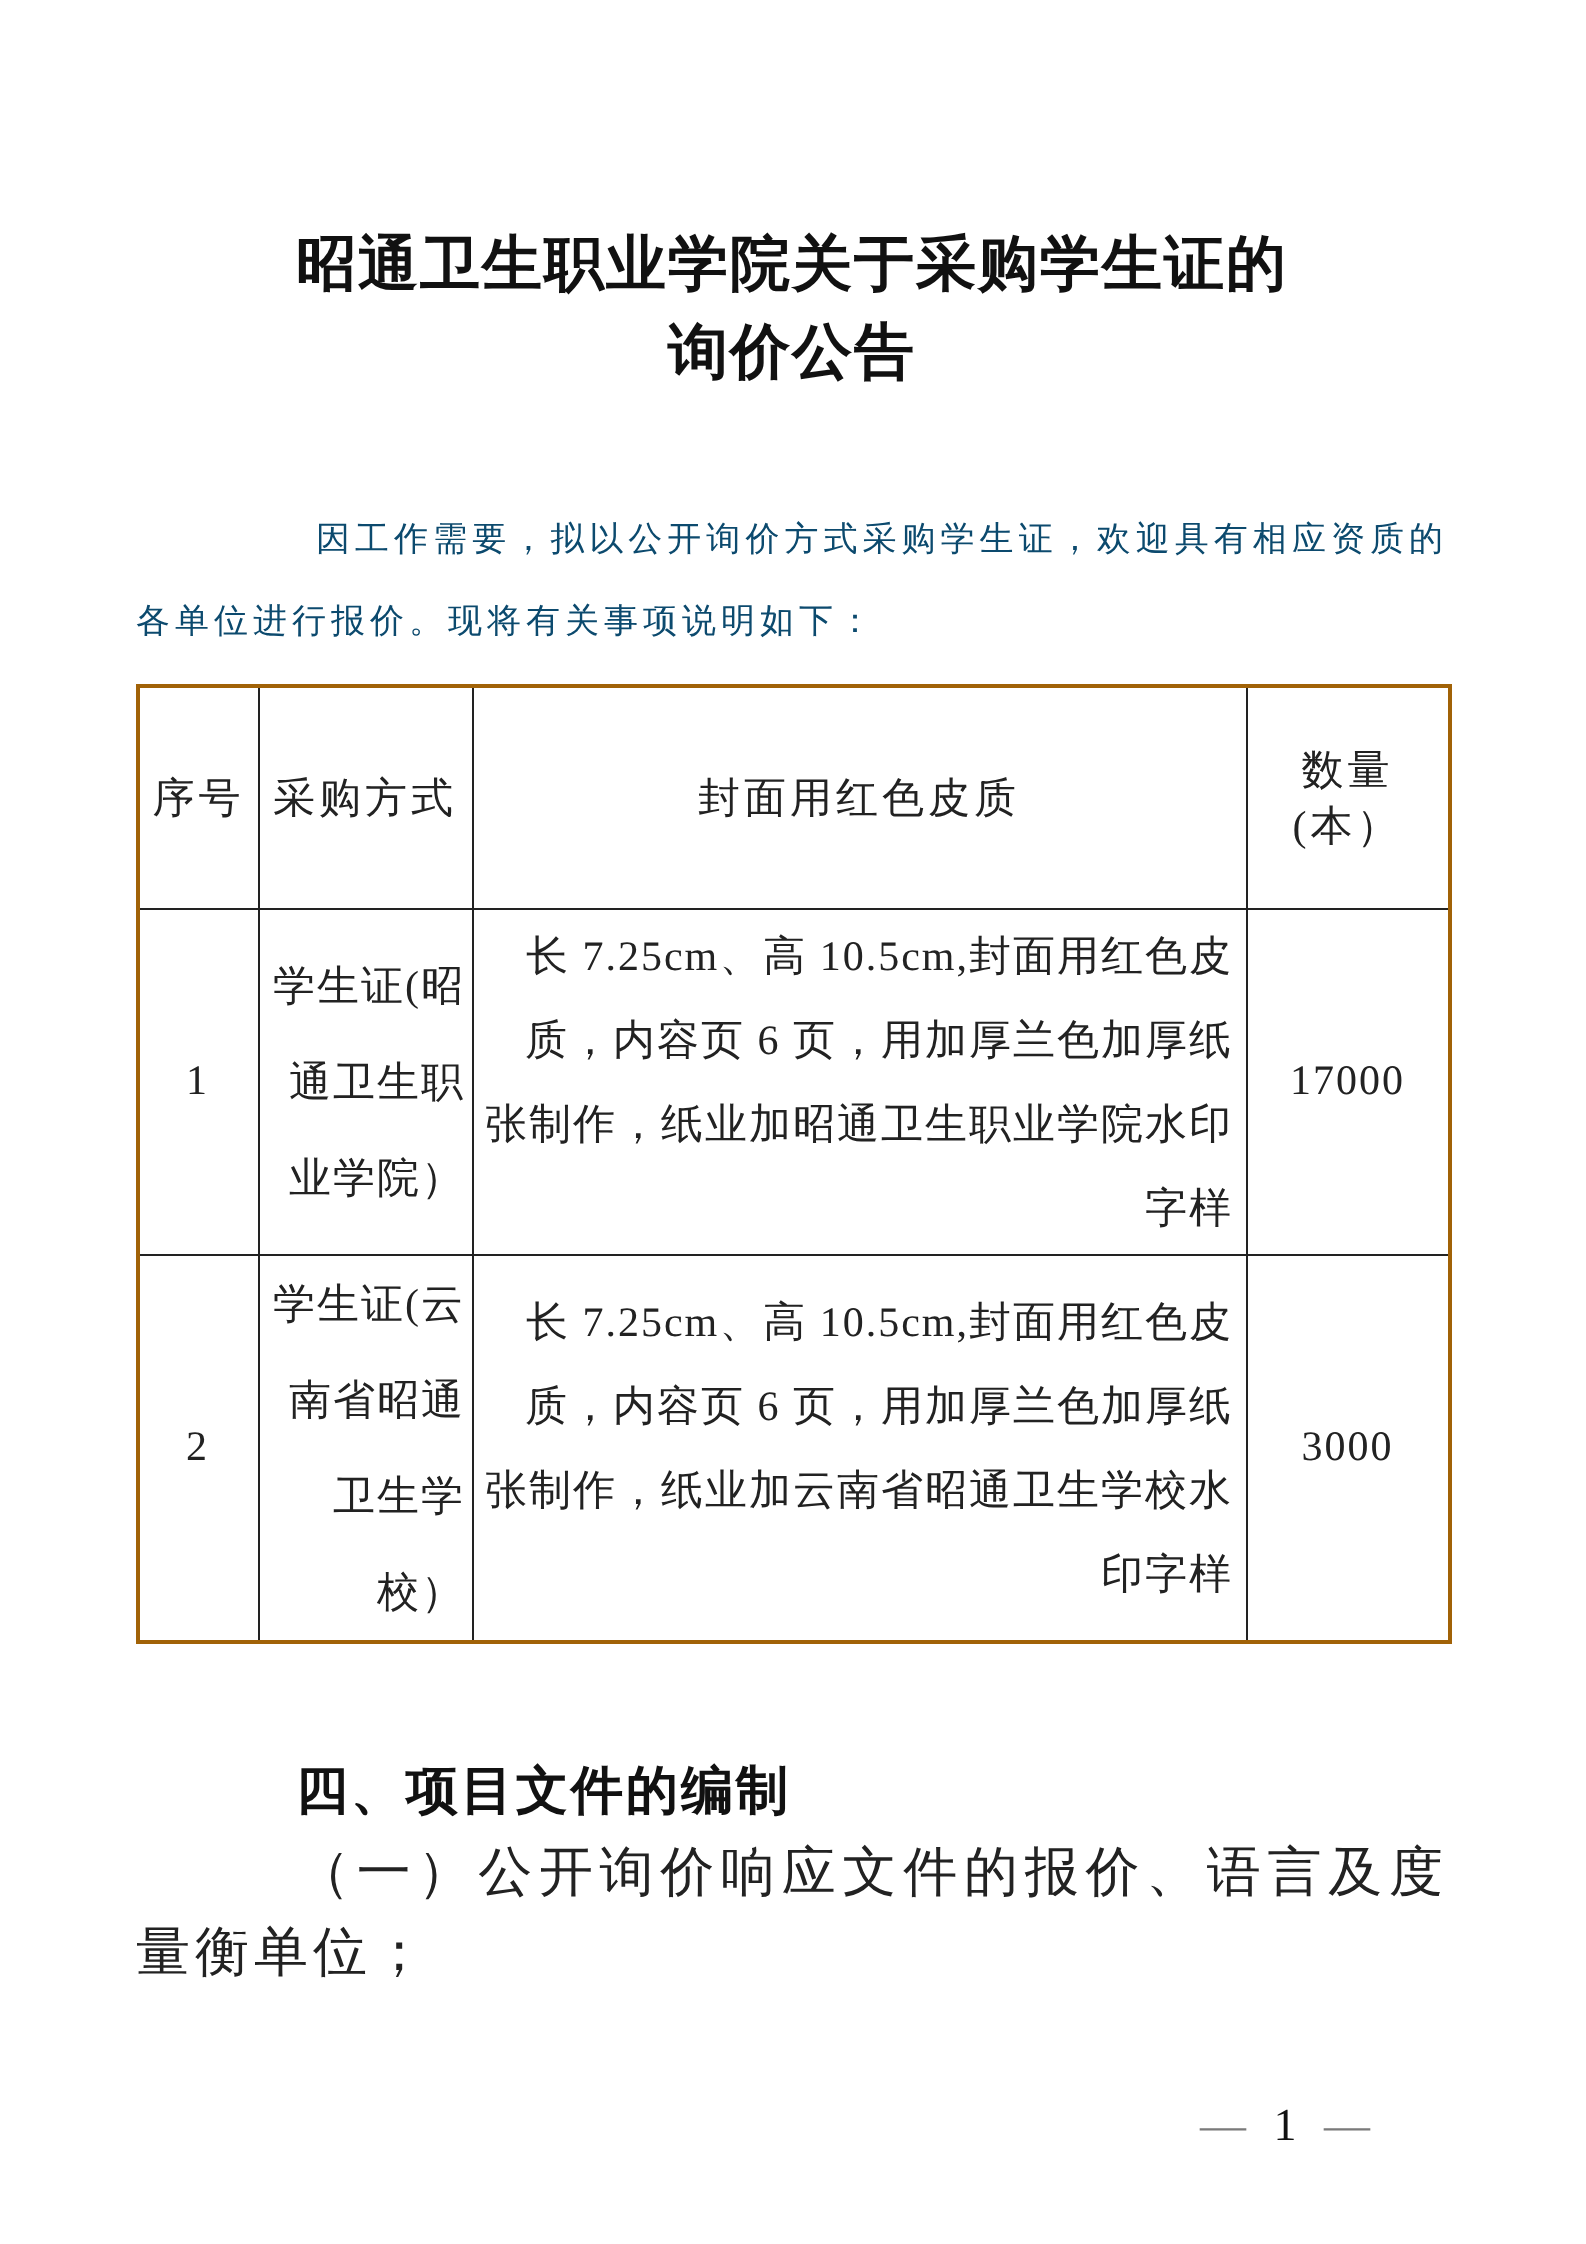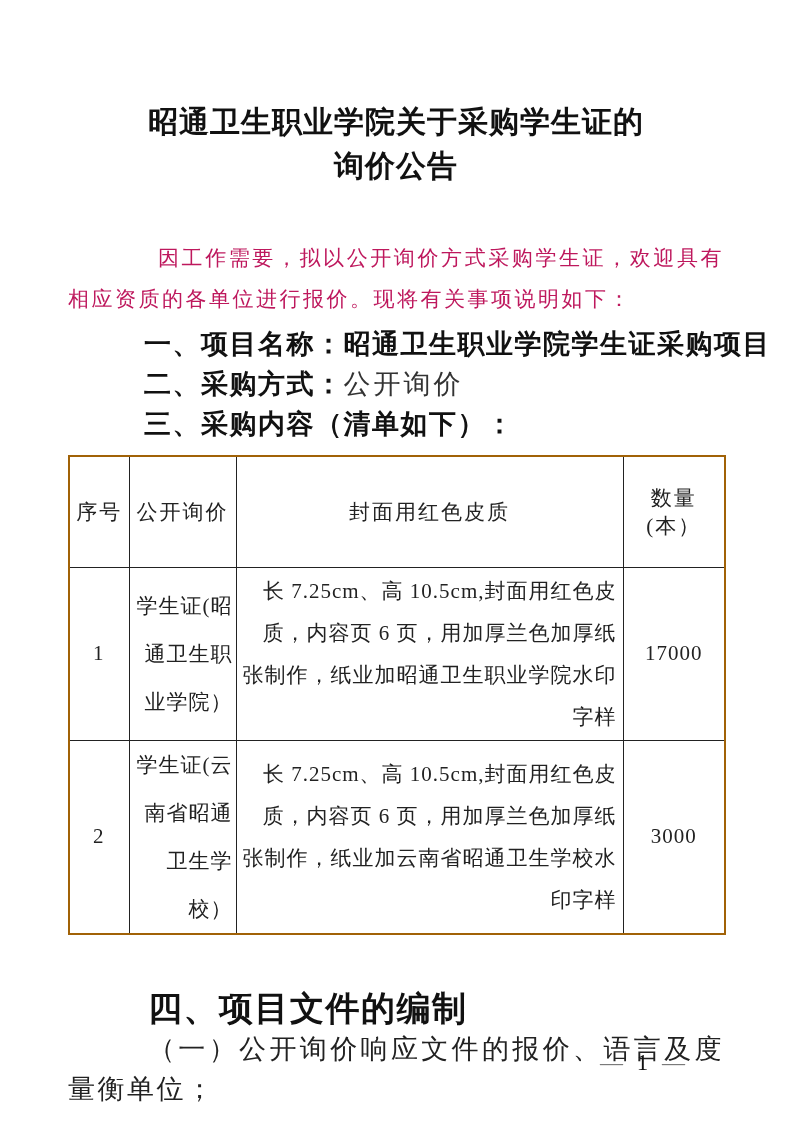--- a/index.html
+++ b/index.html
@@ -10,44 +10,44 @@
     position: relative;
     overflow: hidden;
     font-family: "Liberation Serif", "DejaVu Serif", serif;
     color: #1c1c1c;
   }
   .page {
     position: absolute;
     top: 0; left: 0;
     width: 793px;
     height: 1012px;
-    padding: 5px 69px 0 68px;
+    padding: 16px 69px 0 68px;
   }
 
   
   .doc-title {
     margin-top: 95px;
     text-align: center;
     font-family: "Liberation Sans", "DejaVu Sans", sans-serif;
     font-weight: bold;
     font-size: 30px;
     line-height: 44px;
     letter-spacing: 1px;
     color: #111;
   }
 
   
   .intro {
     margin-top: 50px;
-    font-size: 21px;
+    font-size: 17px;
     line-height: 41px;
     letter-spacing: 2.5px;
     text-indent: 90px;
     text-align: justify;
-    color: #be185d;
+    color: #0c4a6e;
   }
 
   
   .num-item {
     padding-left: 76px;
     line-height: 40px;
     font-size: 27px;
     letter-spacing: 1.5px;
     white-space: nowrap;
   }
@@ -96,21 +96,21 @@
     padding: 2px 6px;
   }
   td.c-qty { text-align: center; letter-spacing: 1px; }
 
   
   .sec4-heading {
     margin-top: 52px;
     padding-left: 80px;
     font-family: "Liberation Sans", "DejaVu Sans", sans-serif;
     font-weight: bold;
-    font-size: 34px;
+    font-size: 26px;
     line-height: 42px;
     letter-spacing: 1.5px;
     color: #111;
   }
   .sec4-item {
     font-size: 27px;
     line-height: 40px;
     letter-spacing: 2.5px;
     text-indent: 80px;
     text-align: justify;
@@ -133,37 +133,32 @@
 
 <div class="page">
 
   <div class="doc-title">
     <div>昭通卫生职业学院关于采购学生证的</div>
     <div>询价公告</div>
   </div>
 
   <p class="intro">因工作需要，拟以公开询价方式采购学生证，欢迎具有相应资质的各单位进行报价。现将有关事项说明如下：</p>
 
-  <div class="items-block">
-    <div class="num-item"><span class="bold">一、项目名称：</span><span class="bold">昭通卫生职业学院学生证采购项目</span></div>
-    <div class="num-item"><span class="bold">二、采购方式：</span><span class="plain">公开询价</span></div>
-    <div class="num-item"><span class="bold">三、采购内容（清单如下）：</span></div>
-  </div>
 
   <table class="procure">
     <colgroup>
       <col style="width:60px">
       <col style="width:107px">
       <col style="width:387px">
       <col style="width:102px">
     </colgroup>
     <tbody>
         <tr class="hdr">
       <td class="c-center">序号</td>
-      <td class="c-center">公开询价</td>
+      <td class="c-center">采购方式</td>
       <td class="c-center">封面用红色皮质</td>
       <td class="c-center">数量(本）</td>
     </tr>
     <tr class="body-row">
       <td class="c-center">1</td>
       <td class="c-name">学生证(昭通卫生职业学院）</td>
       <td class="c-desc">长 7.25cm、高 10.5cm,封面用红色皮质，内容页 6 页，用加厚兰色加厚纸张制作，纸业加昭通卫生职业学院水印字样</td>
       <td class="c-qty">17000</td>
     </tr>
     <tr class="body-row">

